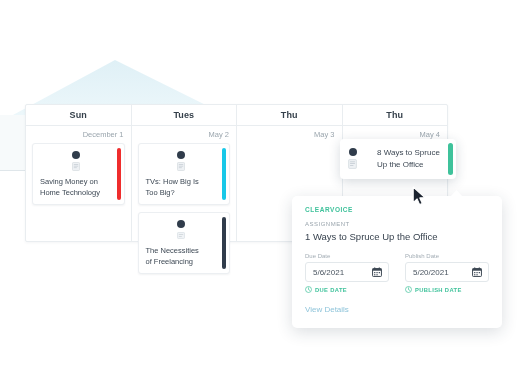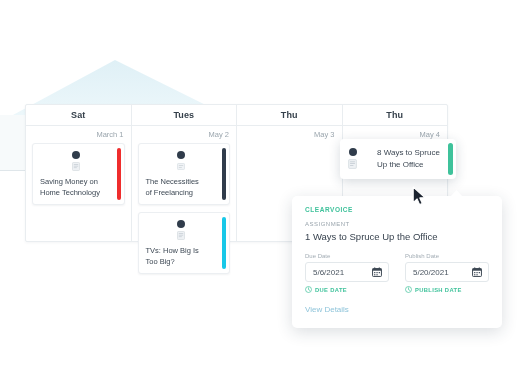--- a/index.html
+++ b/index.html
@@ -274,22 +274,22 @@
     </defs>
     <polygon points="115,2 240,64 0,64" fill="url(#triGrad)"></polygon>
   </svg>
   <div class="bg-vtint"></div>
   <div class="bg-hline a"></div>
 </div>
 
 <div class="calendar">
 
   <div class="cal-col">
-    <div class="cal-dayname">Sat</div>
-    <div class="cal-datenum">March 1</div>
+    <div class="cal-dayname">Sun</div>
+    <div class="cal-datenum">December 1</div>
     <div class="cal-body">
       <div class="event">
         <div class="event-icons">
           <span class="dot"></span>
           <svg class="doc-ico" width="8" height="9" viewBox="0 0 8 9">
             <rect x="0.5" y="0.5" width="7" height="8" rx="0.8" fill="#eef1f4" stroke="#d5dbe0" stroke-width="0.7"></rect>
             <rect x="1.8" y="2.2" width="4.4" height="0.7" fill="#c3cbd2"></rect>
             <rect x="1.8" y="3.8" width="4.4" height="0.7" fill="#c3cbd2"></rect>
             <rect x="1.8" y="5.4" width="3" height="0.7" fill="#c3cbd2"></rect>
           </svg>
@@ -304,47 +304,47 @@
   </div>
 
   <div class="cal-col">
     <div class="cal-dayname">Tues</div>
     <div class="cal-datenum">May 2</div>
     <div class="cal-body">
       <div class="event">
         <div class="event-icons">
           <span class="dot"></span>
           <svg class="doc-ico" width="8" height="9" viewBox="0 0 8 9">
-            <rect x="0.5" y="1.5" width="7" height="6" rx="0.8" fill="#f0f3f6" stroke="#d9dfe4" stroke-width="0.7"></rect>
-            <rect x="1.8" y="3.2" width="4.4" height="0.7" fill="#c9d0d6"></rect>
-            <rect x="1.8" y="5.0" width="3" height="0.7" fill="#c9d0d6"></rect>
-          </svg>
-        </div>
-        <div>
-          <div class="event-text">The Necessities</div>
-          <div class="event-text">of Freelancing</div>
-        </div>
-        <span class="event-accent" style="background:#303c4b"></span>
-      </div>
-
-      <div class="event">
-        <div class="event-icons">
-          <span class="dot"></span>
-          <svg class="doc-ico" width="8" height="9" viewBox="0 0 8 9">
             <rect x="0.5" y="0.5" width="7" height="8" rx="0.8" fill="#eef1f4" stroke="#d5dbe0" stroke-width="0.7"></rect>
             <rect x="1.8" y="2.2" width="4.4" height="0.7" fill="#c3cbd2"></rect>
             <rect x="1.8" y="3.8" width="4.4" height="0.7" fill="#c3cbd2"></rect>
             <rect x="1.8" y="5.4" width="3" height="0.7" fill="#c3cbd2"></rect>
           </svg>
         </div>
         <div>
           <div class="event-text">TVs: How Big Is</div>
           <div class="event-text">Too Big?</div>
         </div>
         <span class="event-accent" style="background:#18c8e8"></span>
+      </div>
+
+      <div class="event">
+        <div class="event-icons">
+          <span class="dot"></span>
+          <svg class="doc-ico" width="8" height="9" viewBox="0 0 8 9">
+            <rect x="0.5" y="1.5" width="7" height="6" rx="0.8" fill="#f0f3f6" stroke="#d9dfe4" stroke-width="0.7"></rect>
+            <rect x="1.8" y="3.2" width="4.4" height="0.7" fill="#c9d0d6"></rect>
+            <rect x="1.8" y="5.0" width="3" height="0.7" fill="#c9d0d6"></rect>
+          </svg>
+        </div>
+        <div>
+          <div class="event-text">The Necessities</div>
+          <div class="event-text">of Freelancing</div>
+        </div>
+        <span class="event-accent" style="background:#303c4b"></span>
       </div>
     </div>
   </div>
 
   <div class="cal-col">
     <div class="cal-dayname">Thu</div>
     <div class="cal-datenum">May 3</div>
     <div class="cal-body"></div>
   </div>
 

